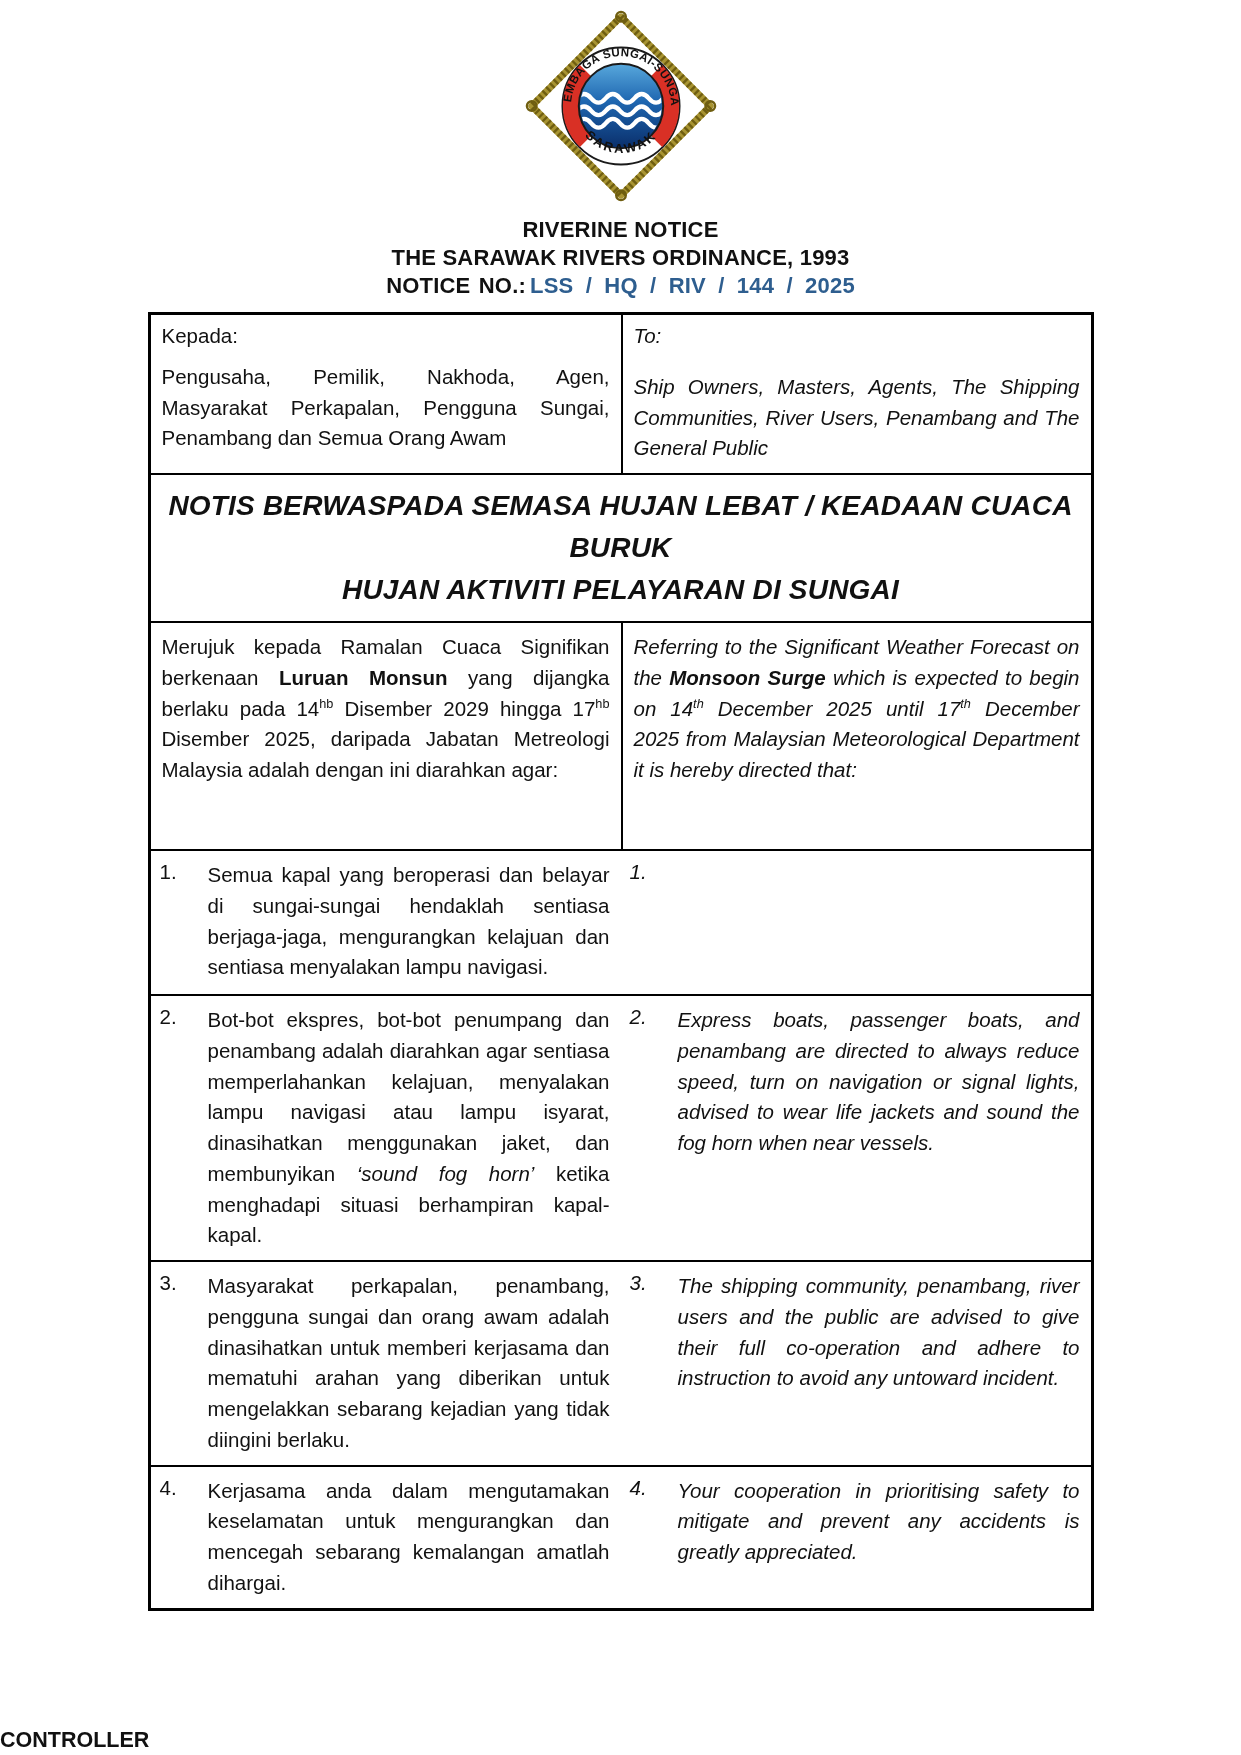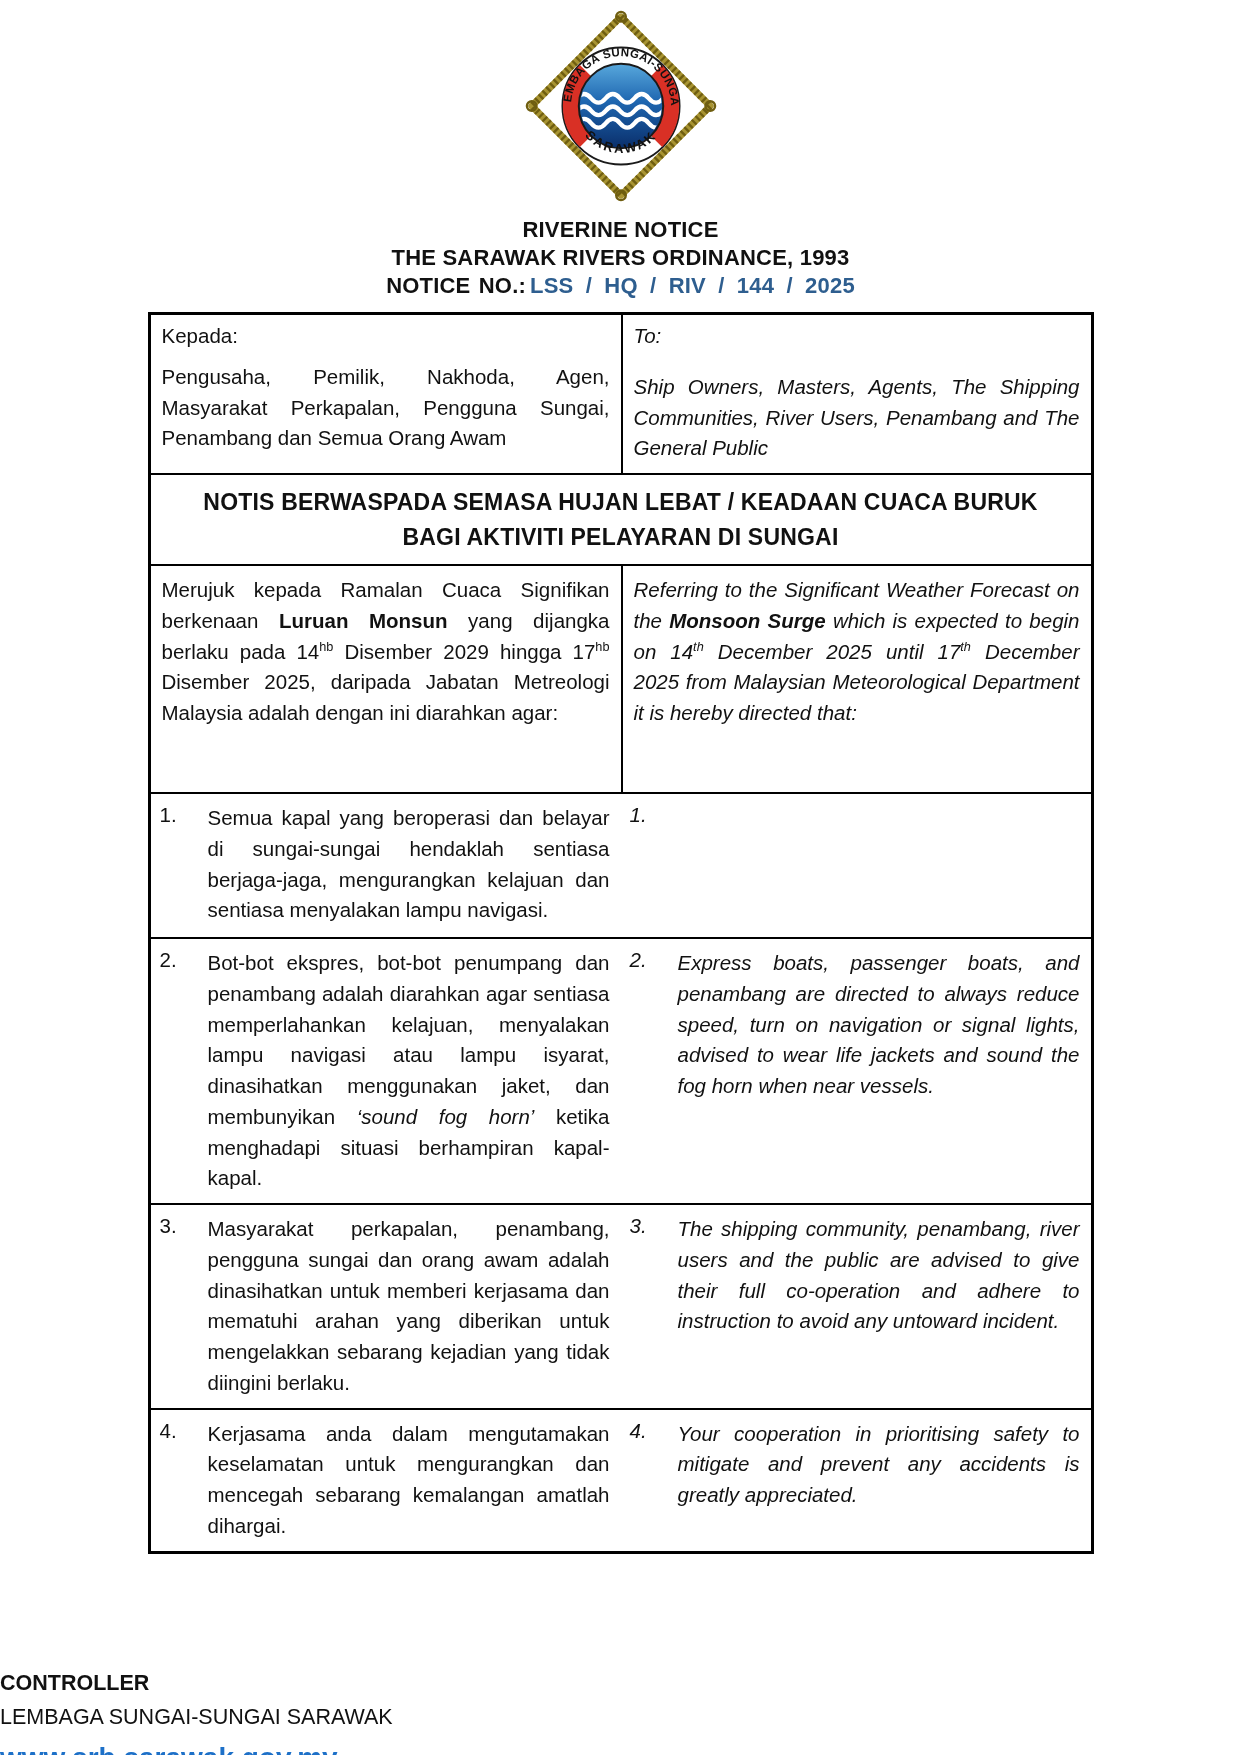--- a/index.html
+++ b/index.html
@@ -42,21 +42,21 @@
 
   .row-kepada { min-height: 118px; }
   .row-heading { min-height: 66px; border-top: 2px solid #000; }
   .row-intro  { min-height: 228px; }
   .row-i1 { min-height: 145px; }
   .row-i2 { min-height: 263px; }
   .row-i3 { min-height: 192px; }
   .row-i4 { min-height: 136px; }
 
   .heading-cell { padding: 10px 14px; text-align: center; }
-  .heading-cell .h-line { font-weight: bold; font-size: 23px; line-height: 1.5; letter-spacing: 0.2px; }
+  .heading-cell .h-line { font-weight: bold; font-size: 28px; line-height: 1.5; letter-spacing: 0.2px; font-style: italic; }
 
   
   .footer { text-align: left; margin-top: 112px; line-height: 1.6; }
   .footer .controller { font-weight: bold; font-size: 21.5px; }
   .footer .org { font-size: 21.5px; }
   .footer .site {
     display: inline-block; margin-top: 2px;
     font-weight: bold; font-size: 28px;
     color: var(--link-blue, #1D70C8);
     text-decoration: underline;
@@ -133,21 +133,21 @@
       </div>
       <div class="cell en">
         <div class="label">To:</div>
         <div class="txt para" style="margin-top:24px;">Ship Owners, Masters, Agents, The Shipping Communities, River Users, Penambang and The General Public</div>
       </div>
     </div>
 
     <div class="row row-heading">
       <div class="heading-cell">
         <div class="h-line">NOTIS BERWASPADA SEMASA HUJAN LEBAT / KEADAAN CUACA BURUK</div>
-        <div class="h-line">BAGI AKTIVITI PELAYARAN DI SUNGAI</div>
+        <div class="h-line">HUJAN AKTIVITI PELAYARAN DI SUNGAI</div>
       </div>
     </div>
 
     <div class="row row-2col row-intro">
       <div class="cell txt">
         <span>Merujuk kepada Ramalan Cuaca Signifikan berkenaan </span><b>Luruan Monsun</b><span> yang dijangka berlaku pada 14</span><sup>hb</sup><span> Disember 2029 hingga 17</span><sup>hb</sup><span> Disember 2025, daripada Jabatan Metreologi Malaysia adalah dengan ini diarahkan agar:</span>
       </div>
       <div class="cell txt en">
         <span>Referring to the Significant Weather Forecast on the </span><b>Monsoon Surge</b><span> which is expected to begin on 14</span><sup>th</sup><span> December 2025 until 17</span><sup>th</sup><span> December 2025 from Malaysian Meteorological Department it is hereby directed that:</span>
       </div>

